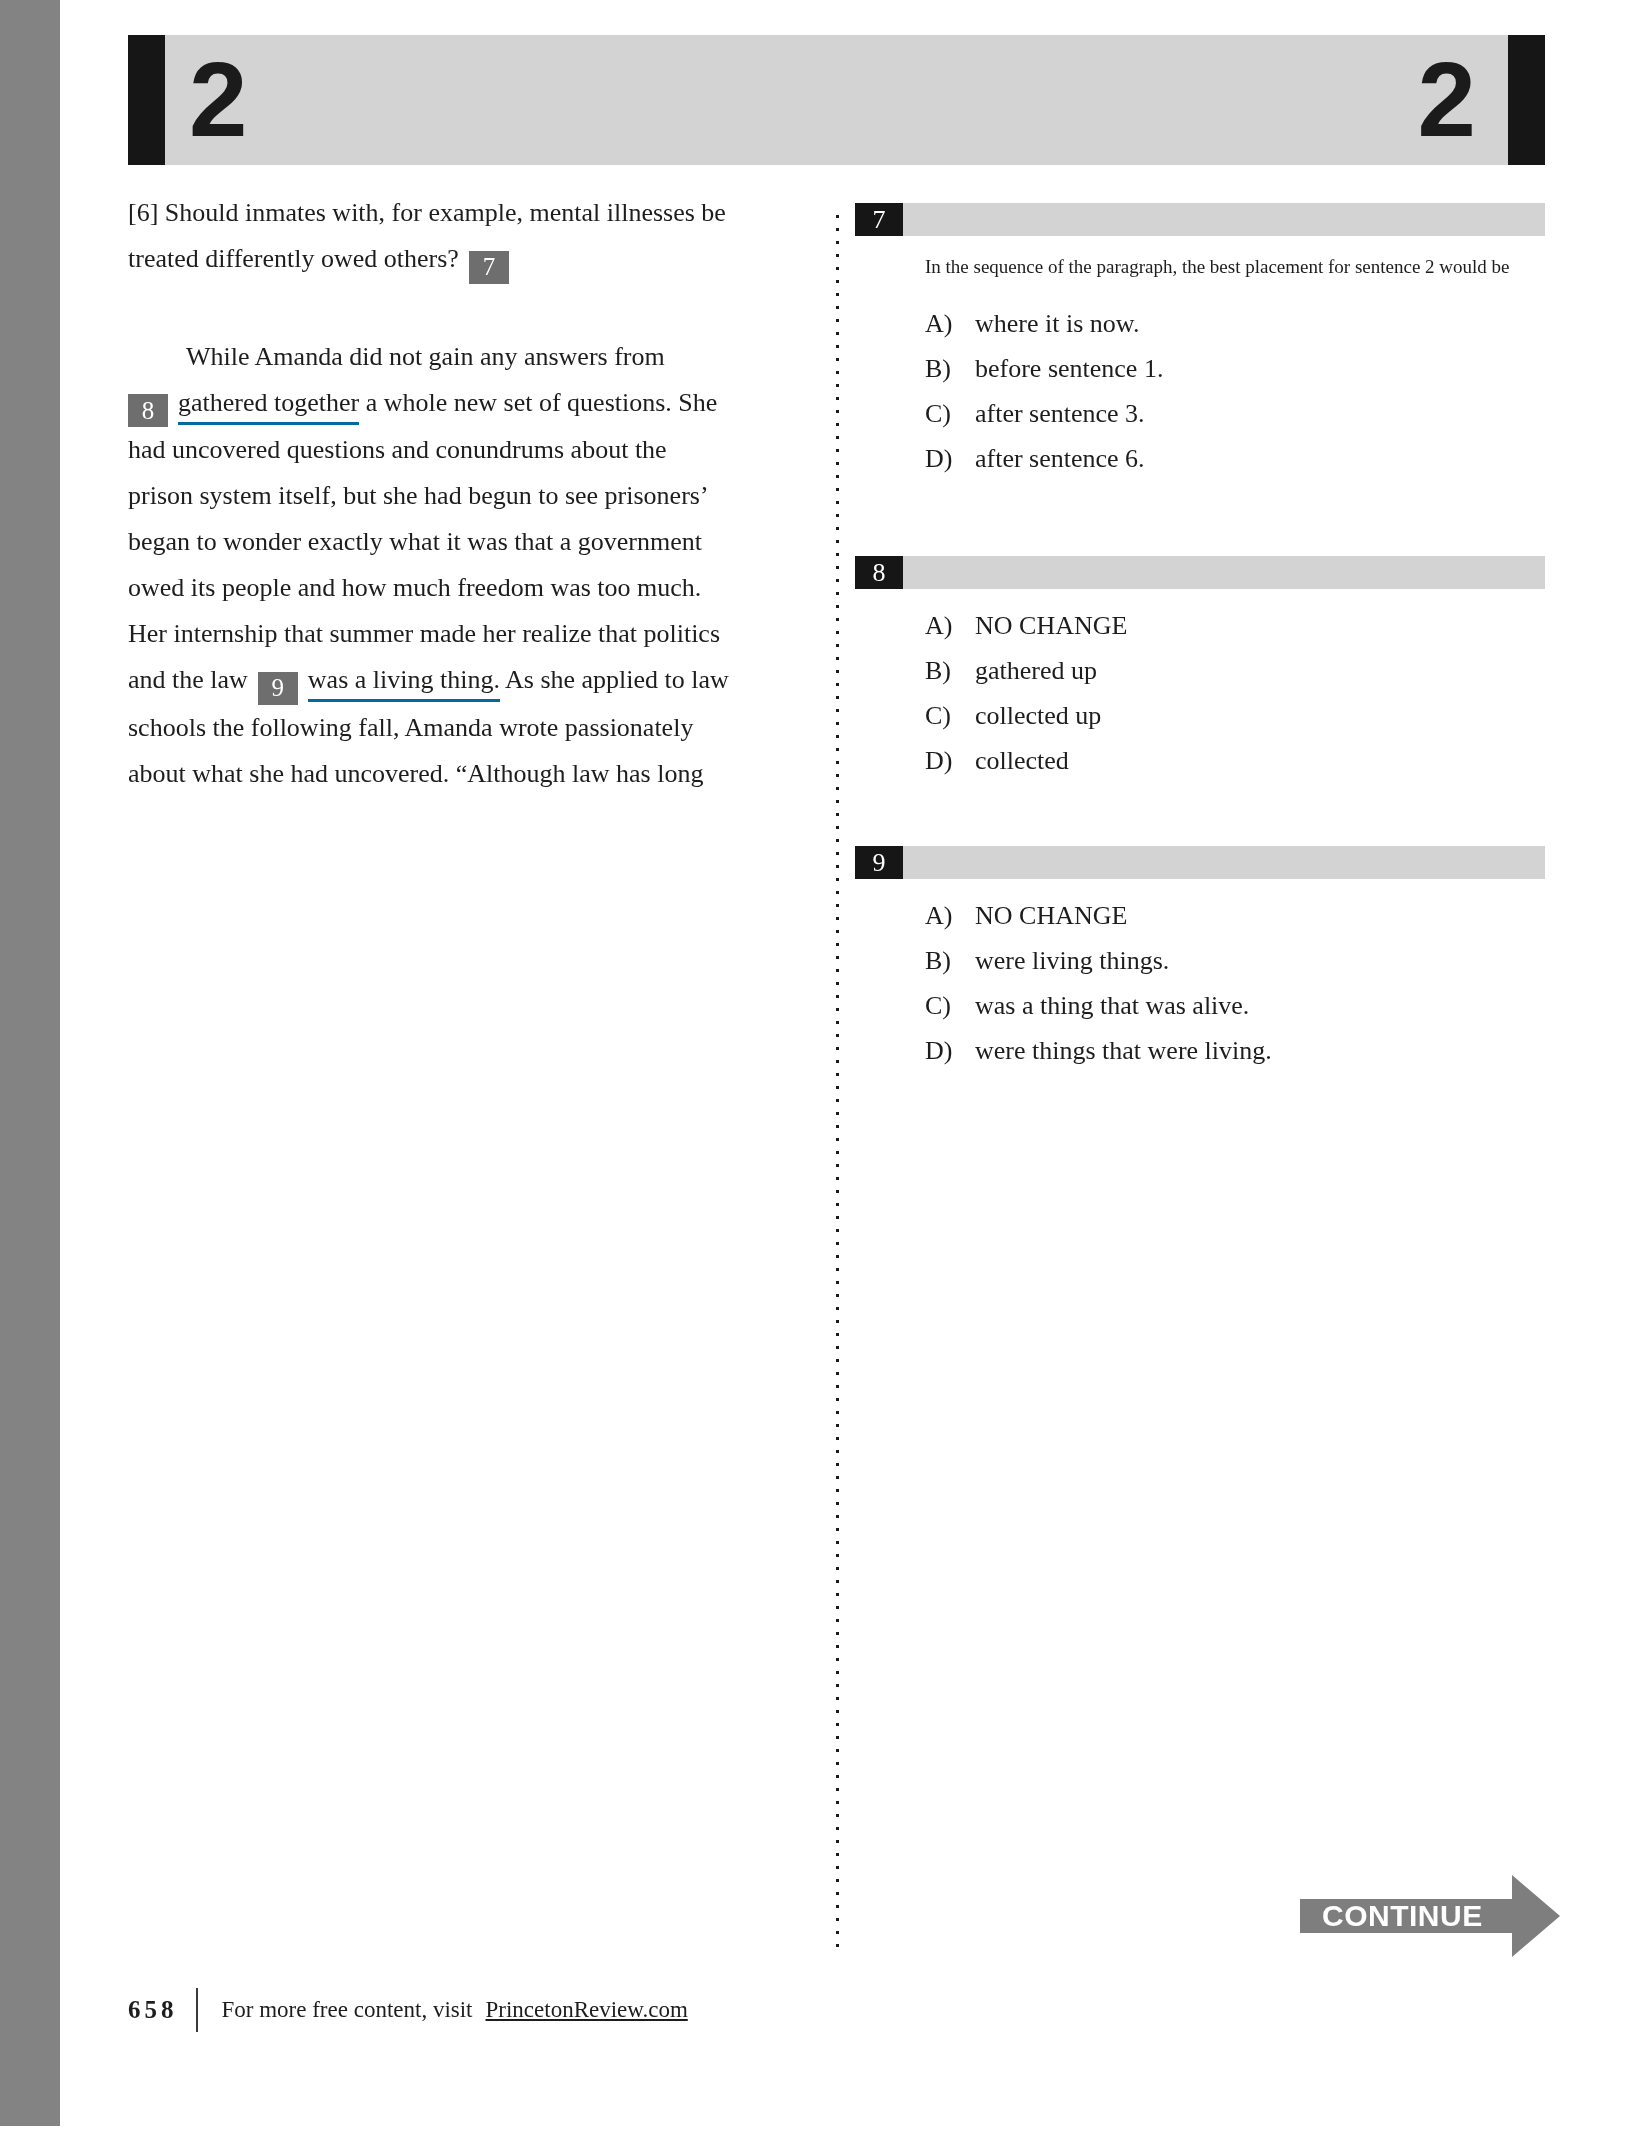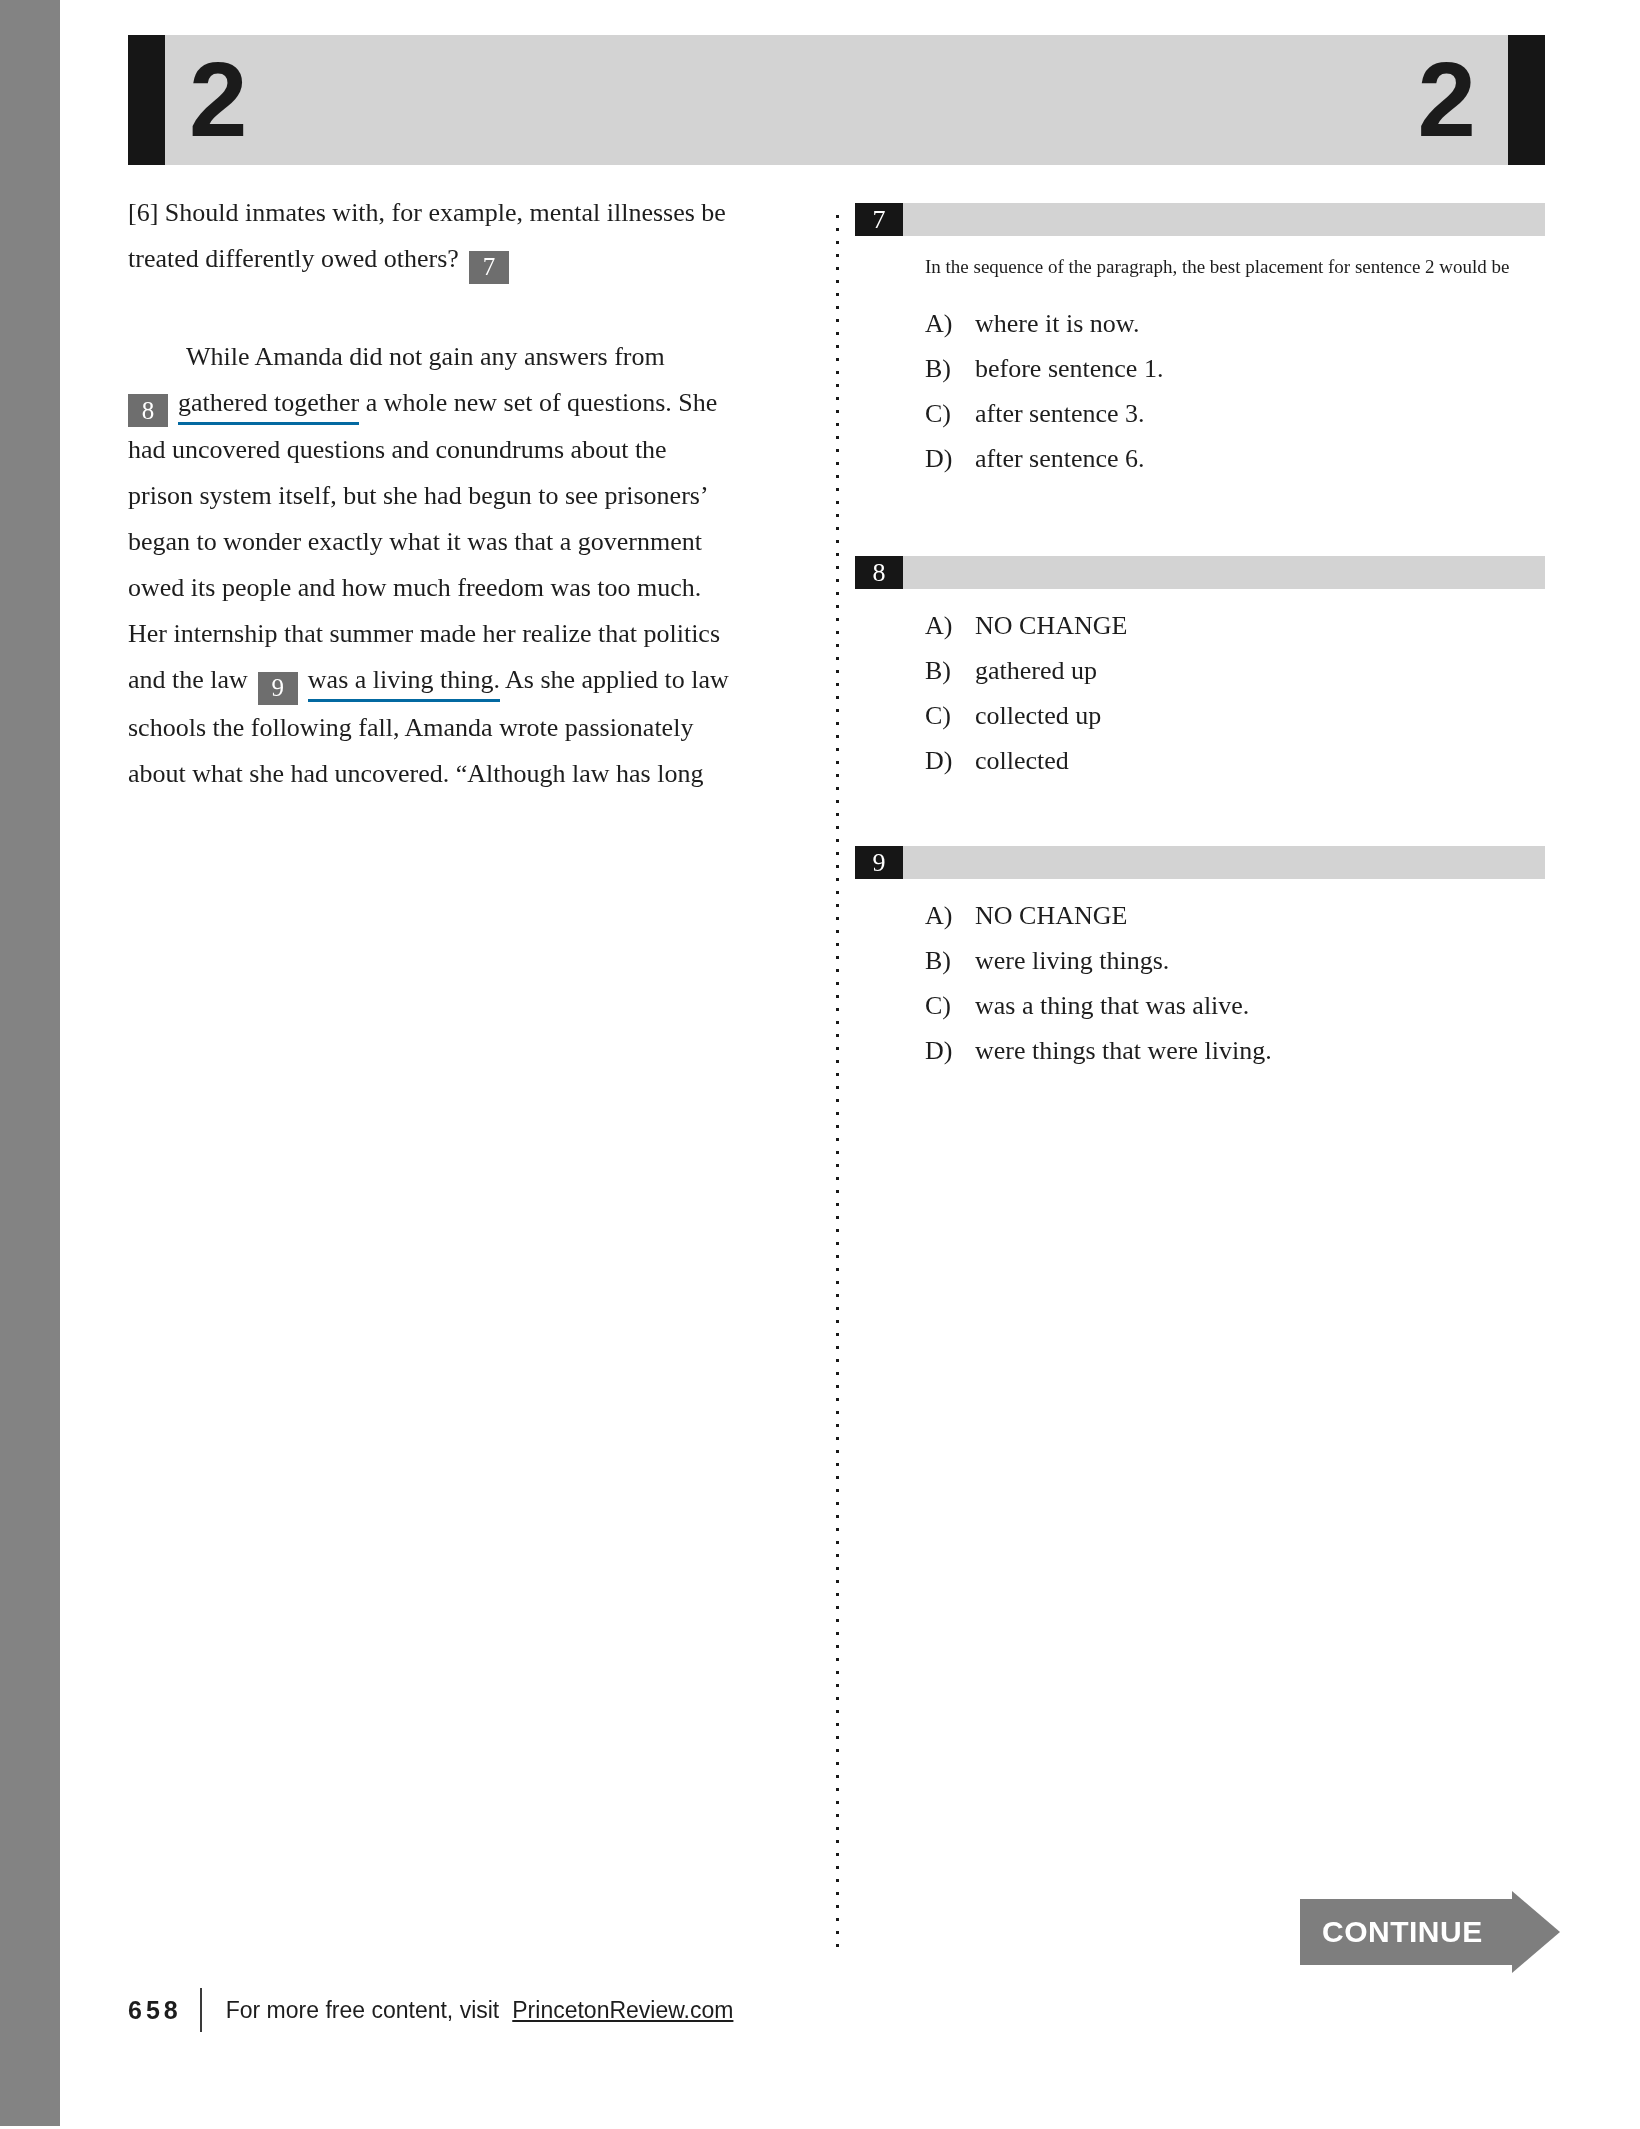--- a/index.html
+++ b/index.html
@@ -40,30 +40,30 @@
   .qbar { height:33px; background:var(--bar-gray,#d3d3d3); display:flex; }
   .qnum { width:48px; height:33px; background:#161616; color:#fff; font-size:26px;
           display:flex; align-items:center; justify-content:center; }
   .qstem { margin:12px 0 0 70px; width:620px; font-size:19px; line-height:37px; }
   .opts { margin:16px 0 0 70px; }
   .qblock.nostem .opts { margin-top:14px; }
   .opt { display:flex; line-height:45px; font-size:26px; }
   .letter { width:50px; flex:0 0 50px; }
 
   
-  .continue { position:absolute; left:1300px; top:1899px; width:212px; height:66px;
+  .continue { position:absolute; left:1300px; top:1899px; width:212px; height:34px;
               background:var(--continue-gray,#7e7e7e); display:flex; align-items:center; padding-left:22px; cursor:pointer; }
   .continue-label { font-family:"Liberation Sans", sans-serif; font-weight:bold; font-size:30px; color:#fff; letter-spacing:0.5px; }
   .continue-head { position:absolute; left:212px; top:50%; transform:translateY(-50%); width:0; height:0;
                    border-top:41px solid transparent; border-bottom:41px solid transparent;
                    border-left:48px solid var(--continue-gray,#7e7e7e); }
 
   
   footer.pfooter { position:absolute; left:128px; top:1988px; display:flex; align-items:center;
-                   font-family:Liberation Sans, sans-serif; font-size:23px; color:#1d1d1d; }
+                   font-family:Liberation Serif, serif; font-size:23px; color:#1d1d1d; }
   .pagenum { font-weight:bold; font-size:25px; letter-spacing:4px; }
   .fsep { width:2px; height:44px; background:#3a3a3a; margin:0 24px 0 18px; }
   .flink { color:#1d1d1d; text-decoration:underline; margin-left:13px; cursor:pointer; }
 </style>
 </head>
 <body>
 
 <div class="page">
 
   <div class="sidebar"></div>

